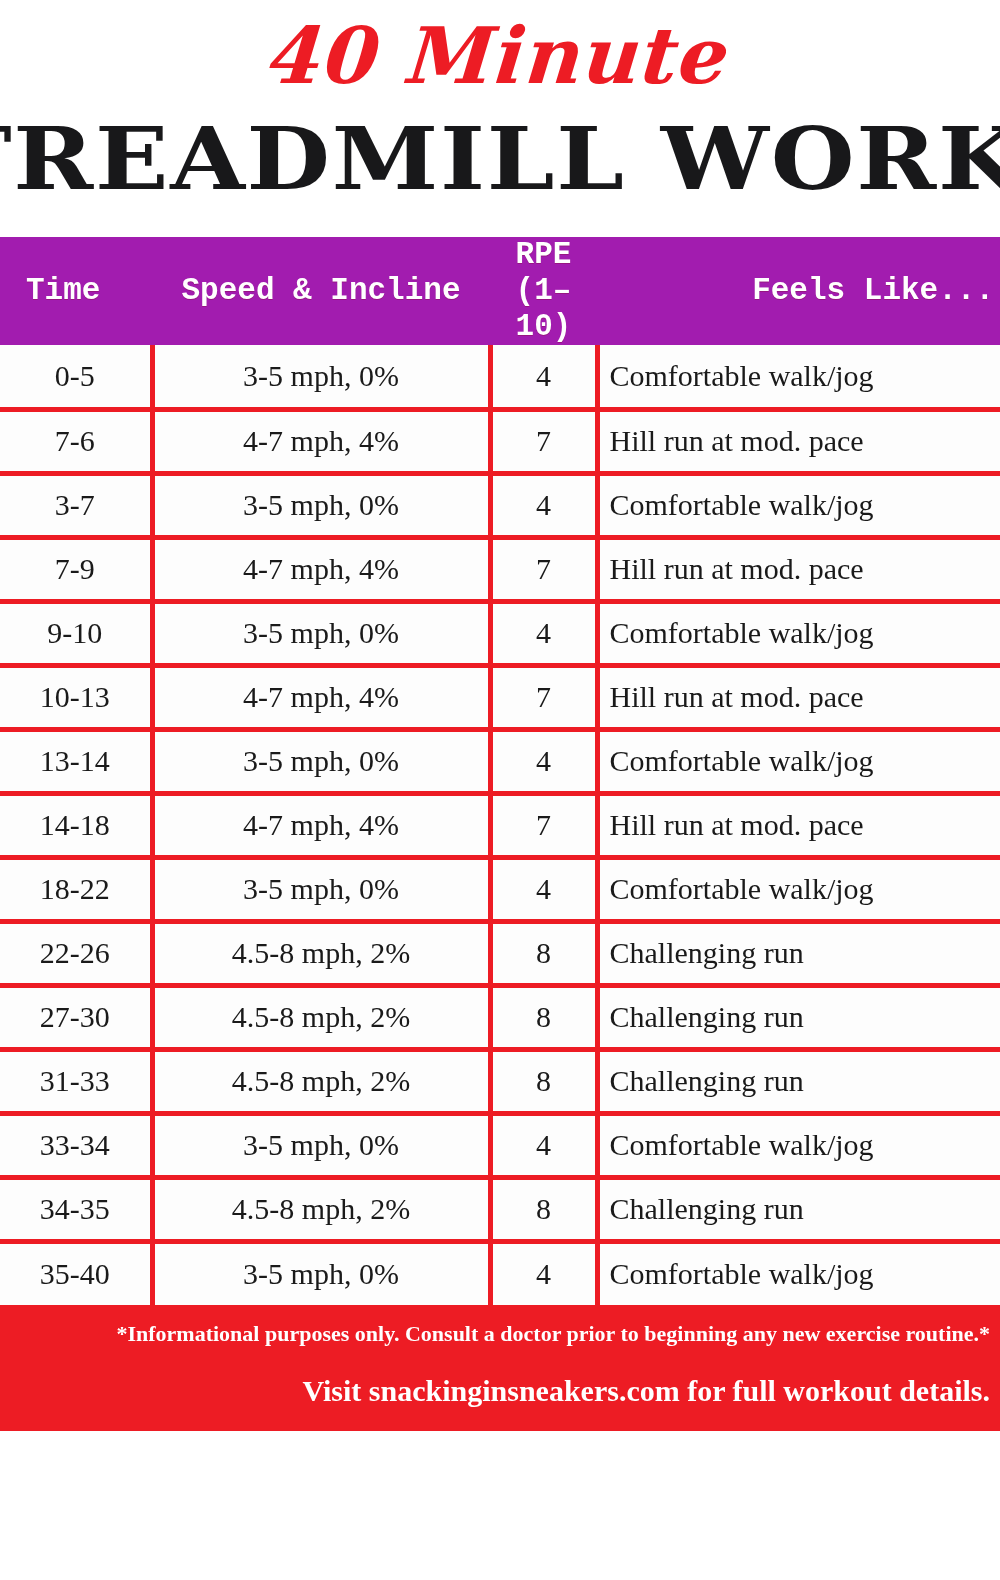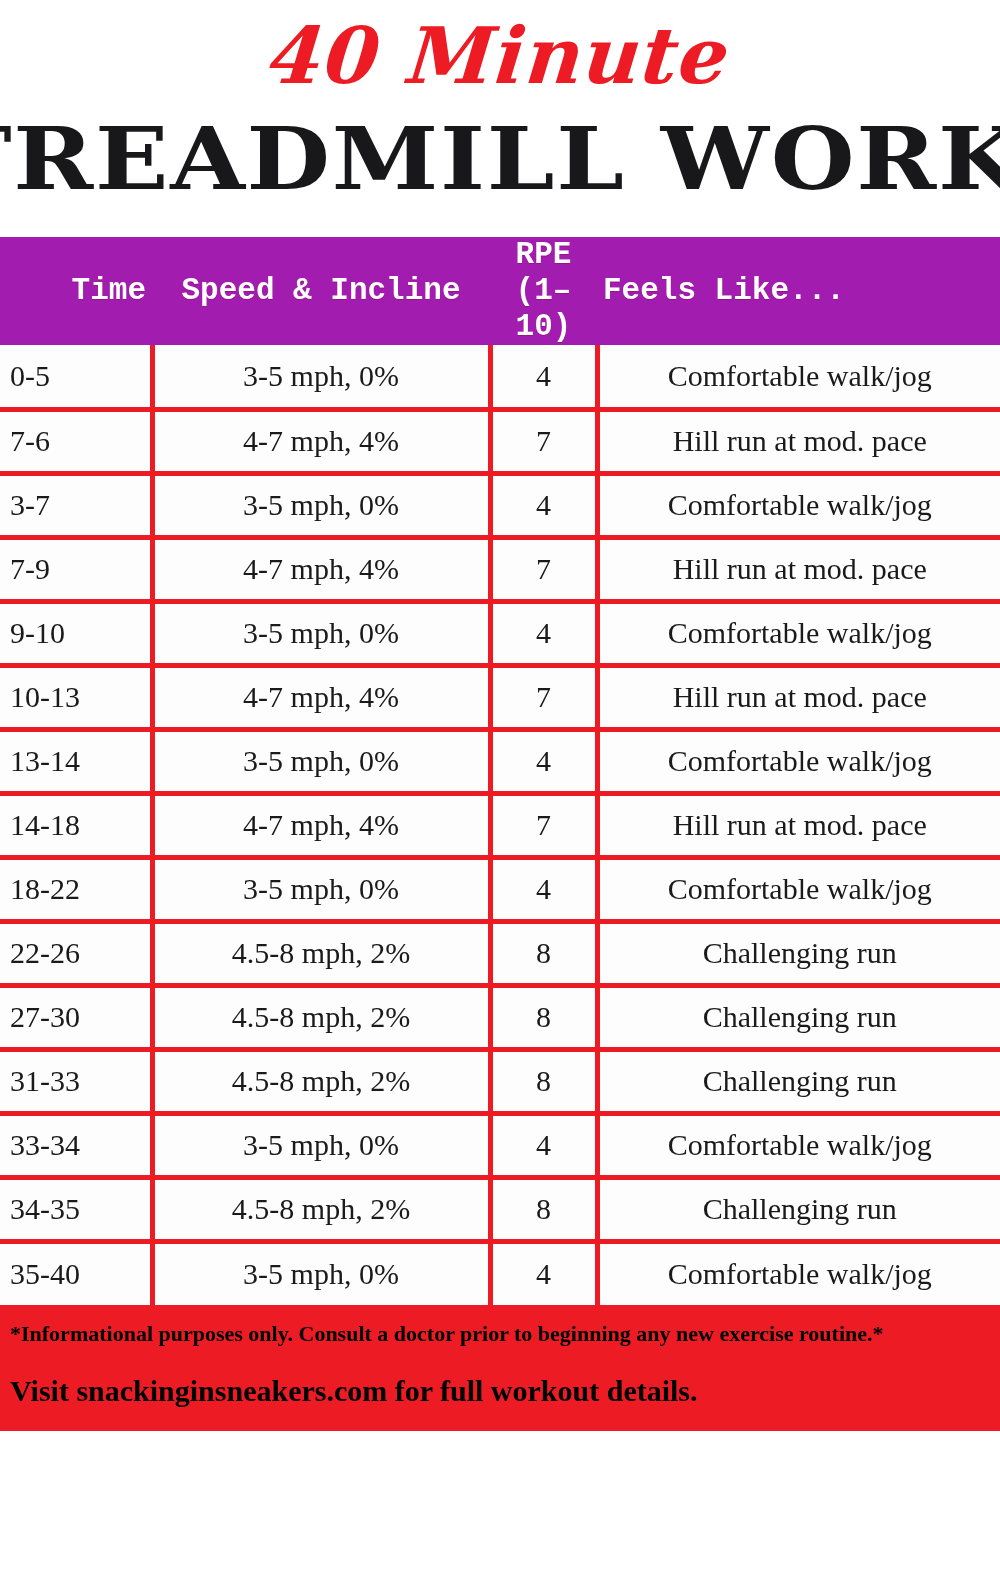--- a/index.html
+++ b/index.html
@@ -70,49 +70,49 @@
     height: 108px;
     padding: 0 6px;
     font-family: Liberation Mono, monospace;
     font-weight: 700;
     font-size: 31px;
     line-height: 36px;
     border: none;
     vertical-align: middle;
     text-shadow: 0 1px 0 rgba(120,0,0,0.25);
   }
-  .wk-table thead th.th-time   { text-align: right; padding-left: 18px; margin-top: 45px; }
+  .wk-table thead th.th-time   { text-align: left; padding-left: 26px; margin-top: 45px; }
   .wk-table thead th.th-speed  { text-align: center; }
   .wk-table thead th.th-rpe    { text-align: center; }
-  .wk-table thead th.th-feels  { text-align: left; margin-top: 30px; }
+  .wk-table thead th.th-feels  { text-align: right; margin-top: 30px; }
 
   .wk-table tbody td {
     height: 64px;
     padding: 0 10px;
     background: #fdfdfd;
     color: #1a1a1a;
     font-family: "Liberation Serif", serif;
     font-size: 30px;
     line-height: 34px;
     border-top: 5px solid #ED1C24;
     vertical-align: middle;
     box-sizing: border-box;
   }
   .wk-table tbody tr:first-child td { border-top: none; }
 
-  .wk-table tbody td.td-time  { text-align: left; border-right: 5px solid #ED1C24; }
+  .wk-table tbody td.td-time  { text-align: center; border-right: 5px solid #ED1C24; }
   .wk-table tbody td.td-speed { text-align: center; border-right: 5px solid #ED1C24; margin-top: 8px; }
   .wk-table tbody td.td-rpe   { text-align: center; border-right: 5px solid #ED1C24; }
-  .wk-table tbody td.td-feels { text-align: center; }
+  .wk-table tbody td.td-feels { }
 
   
   .footer {
     background: #ED1C24;
-    color: #000000;
-    text-align: left;
+    color: #ffffff;
+    text-align: right;
     padding: 14px 10px 18px 10px;
     box-sizing: border-box;
     min-height: 113px;
   }
   .footer-disclaimer {
     font-family: "Liberation Serif", serif;
     font-weight: 600;
     font-size: 22px;
     line-height: 30px;
     display: block;

